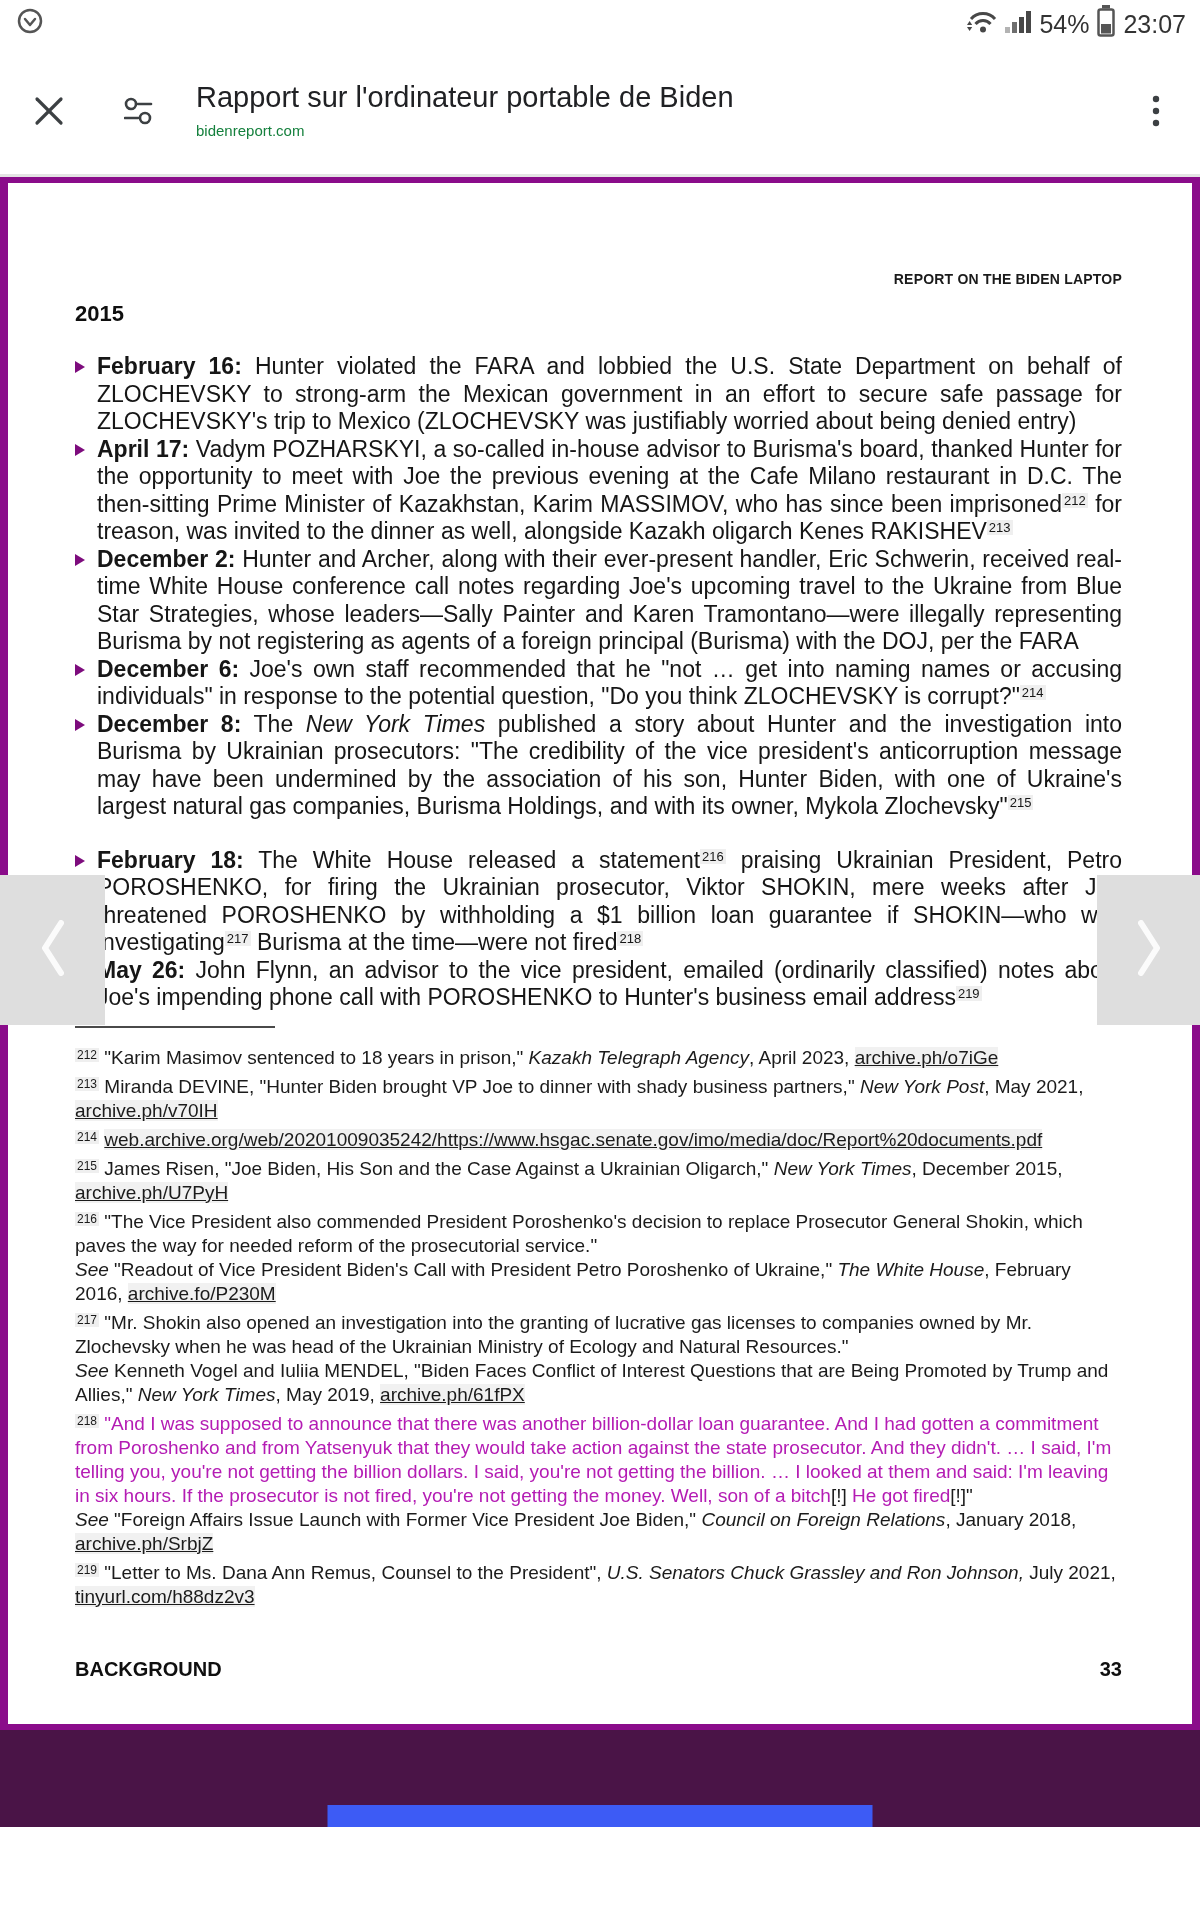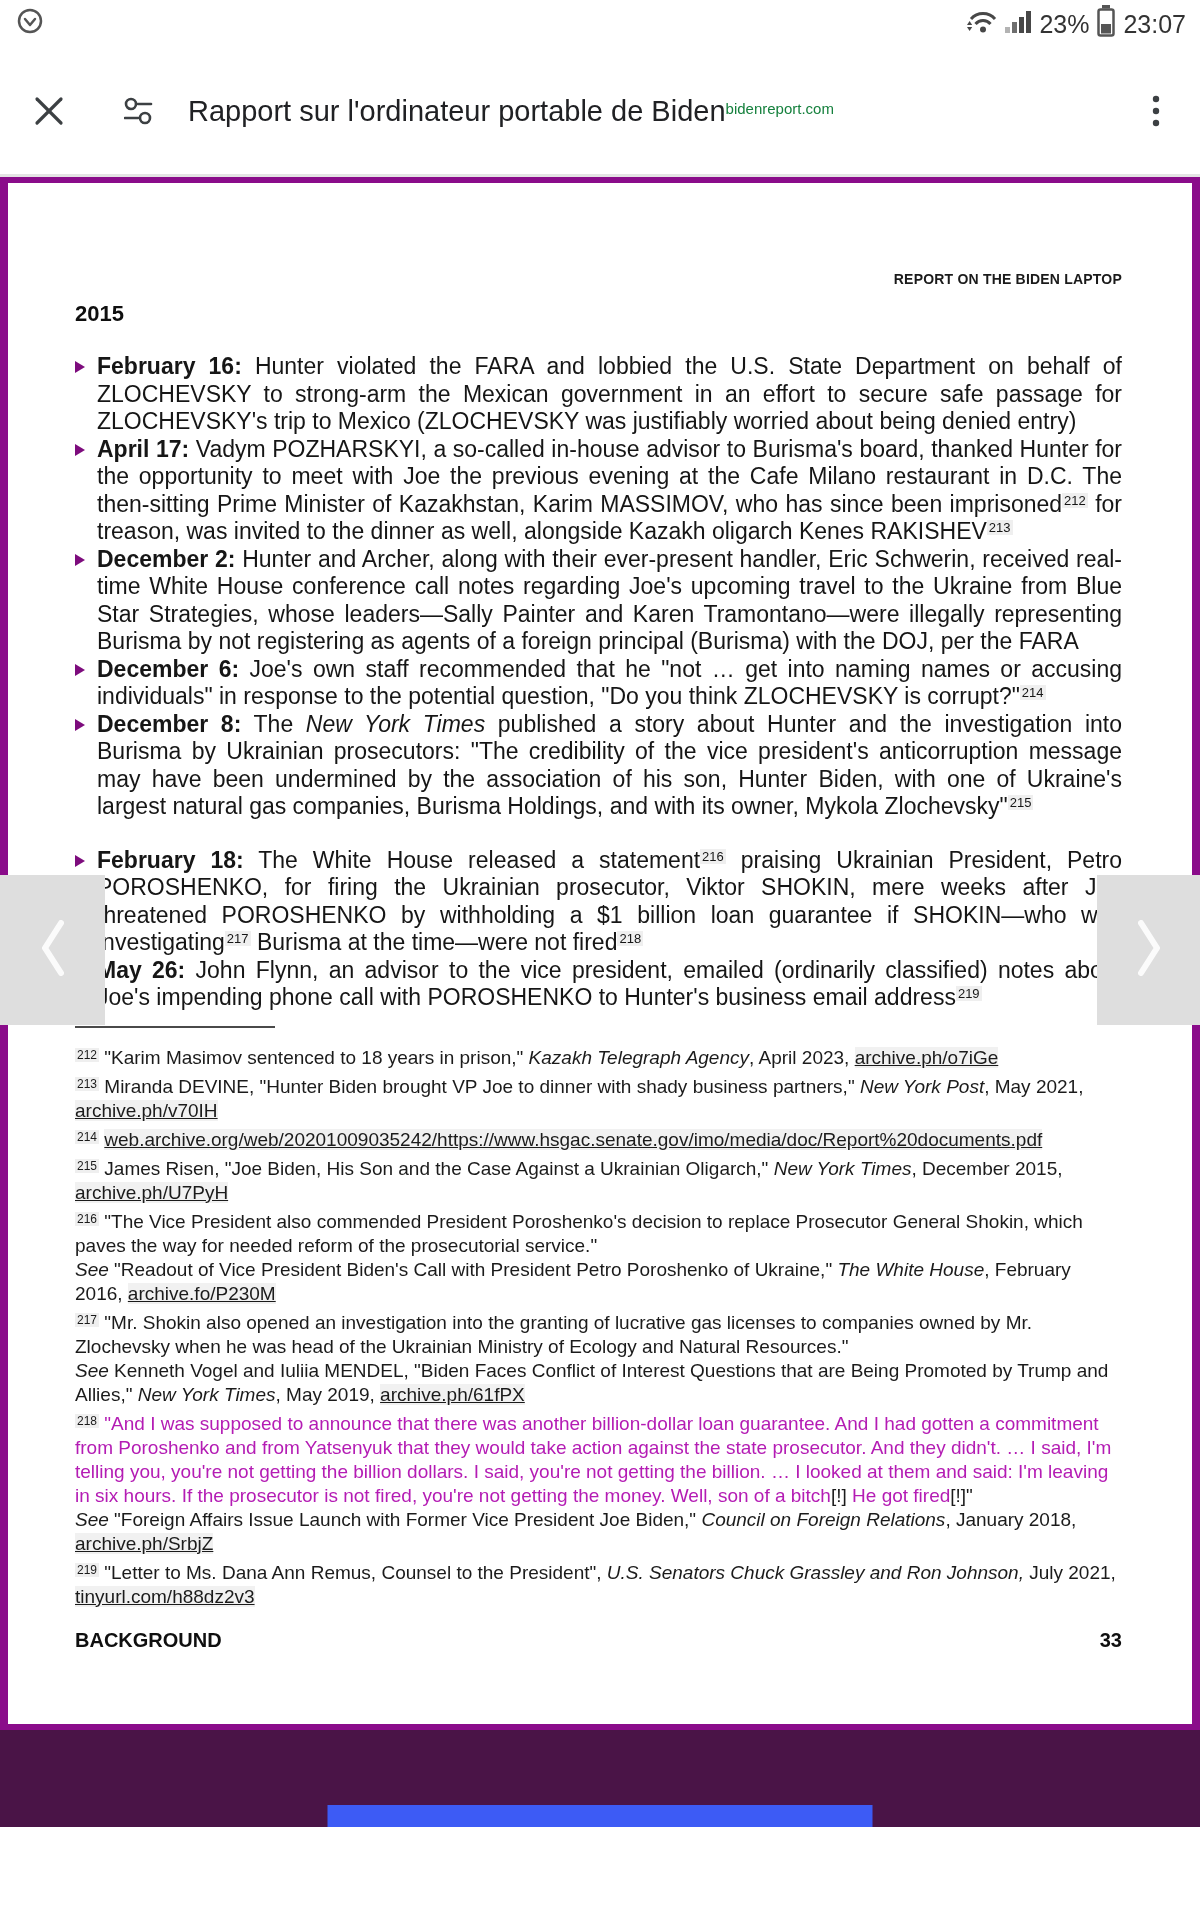--- a/index.html
+++ b/index.html
@@ -17,21 +17,21 @@
   
   .status{height:48px;background:#fff;display:flex;align-items:center;
           justify-content:space-between;padding:0 14px 0 16px;}
   .status-right{display:flex;align-items:center;gap:8px;color:#333;
                 font-size:25px;font-weight:500;}
 
   
   .header{height:126px;background:#fff;display:flex;align-items:center;}
   .close-btn{margin-left:32px;display:flex;align-items:center;cursor:pointer;}
   .tune{margin-left:58px;display:flex;align-items:center;}
-  .titles{margin-left:24px;display:flex;flex-direction:row;min-width:0;justify-content:center;}
+  .titles{margin-left:32px;display:flex;flex-direction:column;min-width:0;justify-content:center;}
   .page-title{font-size:29px;color:#202124;line-height:36px;}
   .page-url{font-size:15px;color:#15803d;line-height:27px;margin-top:2px;}
   .menu-dots{margin-left:auto;margin-right:40px;cursor:pointer;display:flex;}
   .hdr-divider{height:3px;background:#E4E4E4;}
 
   
   .banner{height:93px;background:var(--purple);display:flex;align-items:center;justify-content:center;}
   .purchase{border:2px solid #fff;padding:3px;background:transparent;cursor:pointer;}
   .purchase-inner{display:block;border:1px solid #fff;padding:5px 15px;color:#fff;
                   font-size:27px;letter-spacing:.5px;font-family:"Liberation Sans",sans-serif;}
@@ -50,21 +50,21 @@
        border-left:10px solid #7D0C7D;border-top:6px solid transparent;
        border-bottom:6px solid transparent;}
   .sup{font-size:13px;vertical-align:7px;background:#EFEFEF;padding:0 2px;line-height:0;}
   .i{font-style:italic;}
   .b{font-weight:bold;}
   .link{text-decoration:underline;background:#F1F1F1;cursor:pointer;}
   .mag{color:var(--magenta);}
   .fn-sep{width:200px;border-top:2px solid #4a4a4a;margin:14px 0 18px;}
   .fn{font-size:19px;line-height:24px;color:#1b1b1b;margin-bottom:5px;text-align:left;}
   .fn .sup{font-size:12px;vertical-align:5px;}
-  .doc-footer{position:absolute;left:67px;right:70px;bottom:72px;display:flex;
+  .doc-footer{position:absolute;left:67px;right:70px;bottom:43px;display:flex;
               justify-content:space-between;font-weight:bold;font-size:20px;color:#0f0f0f;}
 
   
   .nav-band{position:absolute;top:698px;height:150px;width:105px;background:#DEDEDE;
             display:flex;align-items:center;justify-content:center;cursor:pointer;z-index:5;}
   .nav-left{left:0;}
   .nav-right{right:0;width:103px;}
   .nav-band svg{opacity:.9;}
 
   
@@ -95,21 +95,21 @@
         </svg>
       </span>
       <span>
         <svg width="26" height="26" viewBox="0 0 26 26">
           <rect x="0" y="19" width="5" height="6" fill="#B3B3B3"></rect>
           <rect x="7" y="14" width="5" height="11" fill="#6E6E6E"></rect>
           <rect x="14" y="9" width="5" height="16" fill="#474747"></rect>
           <rect x="21" y="3" width="5" height="22" fill="#474747"></rect>
         </svg>
       </span>
-      <span>23%</span>
+      <span>54%</span>
       <span>
         <svg width="18" height="32" viewBox="0 0 18 32">
           <rect x="5" y="0" width="8" height="3.5" fill="#555"></rect>
           <rect x="1.5" y="4.5" width="15" height="26" rx="2" fill="none" stroke="#555" stroke-width="2.5"></rect>
           <rect x="4" y="19" width="10" height="9.5" fill="#555"></rect>
         </svg>
       </span>
       <span>23:07</span>
     </span>
   </div>

